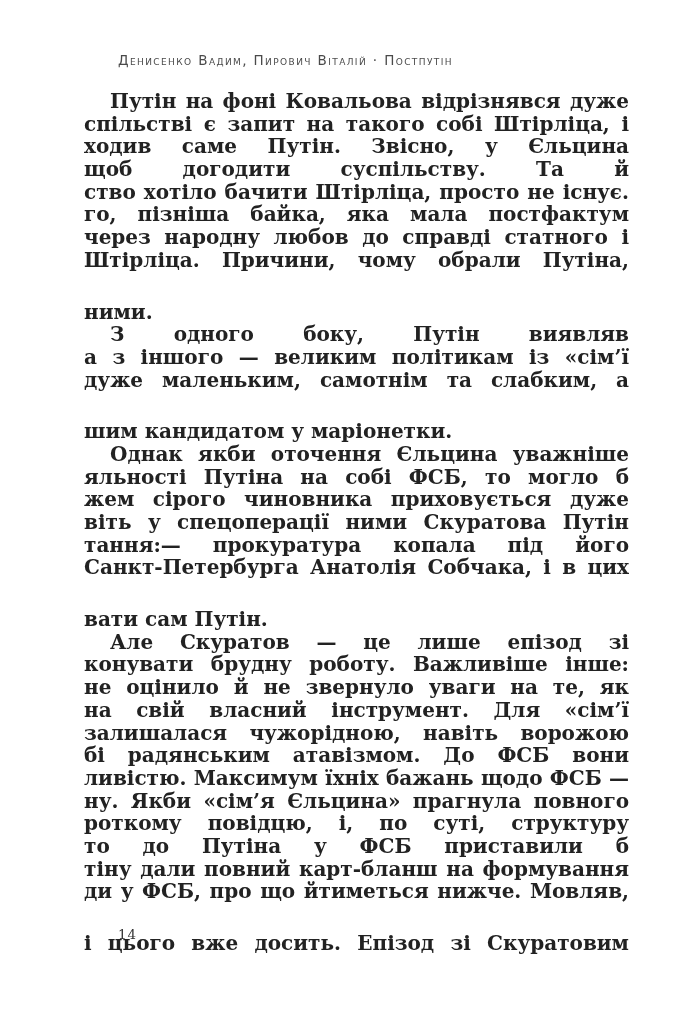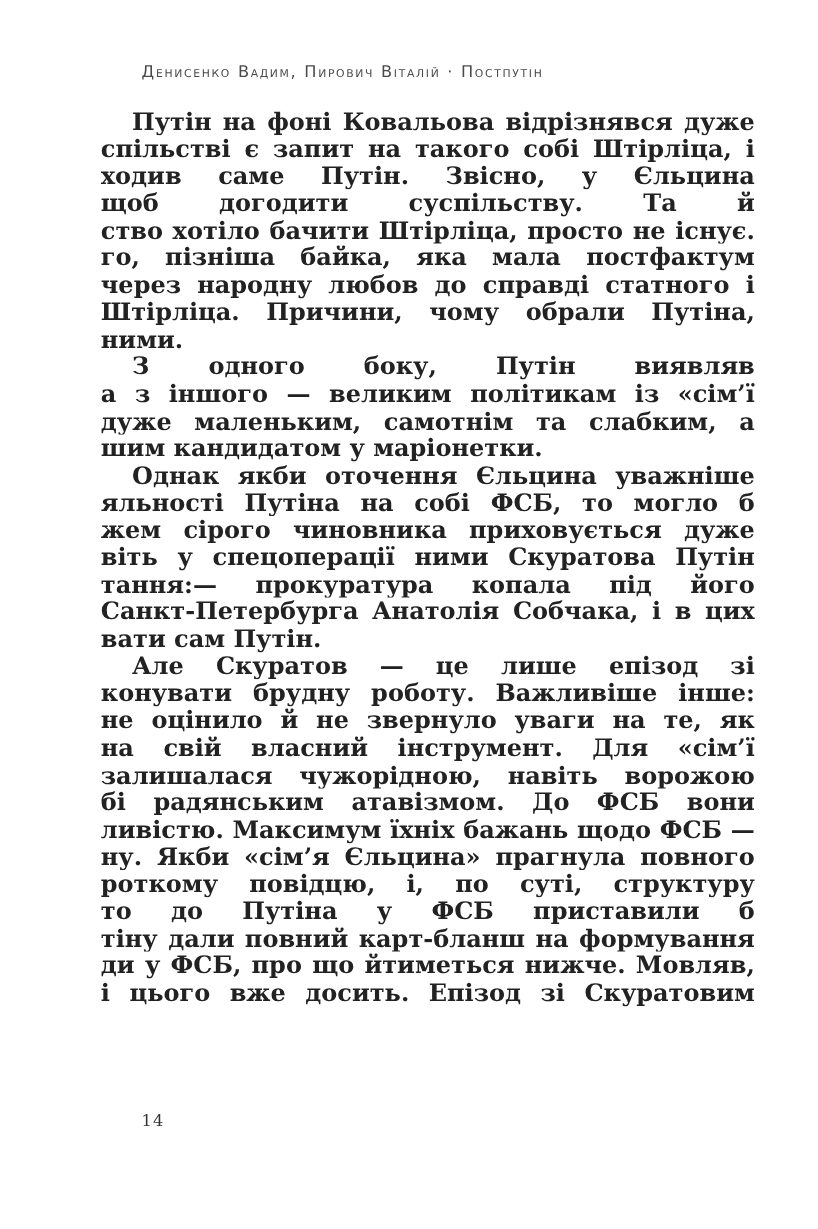--- a/index.html
+++ b/index.html
@@ -46,20 +46,21 @@
     overflow: hidden;
     text-align: justify;
     text-align-last: justify;
     white-space: normal;
   }
   .text-line.first {
     text-indent: 26px;
   }
   .text-line.last {
     text-align-last: left;
+    margin-top: 29px;
   }
   .page-number {
     position: absolute;
     left: 118px;
     top: 926px;
     font-family: "DejaVu Serif", serif;
     font-size: 13.5px;
     letter-spacing: 1px;
     color: #333333;
   }

